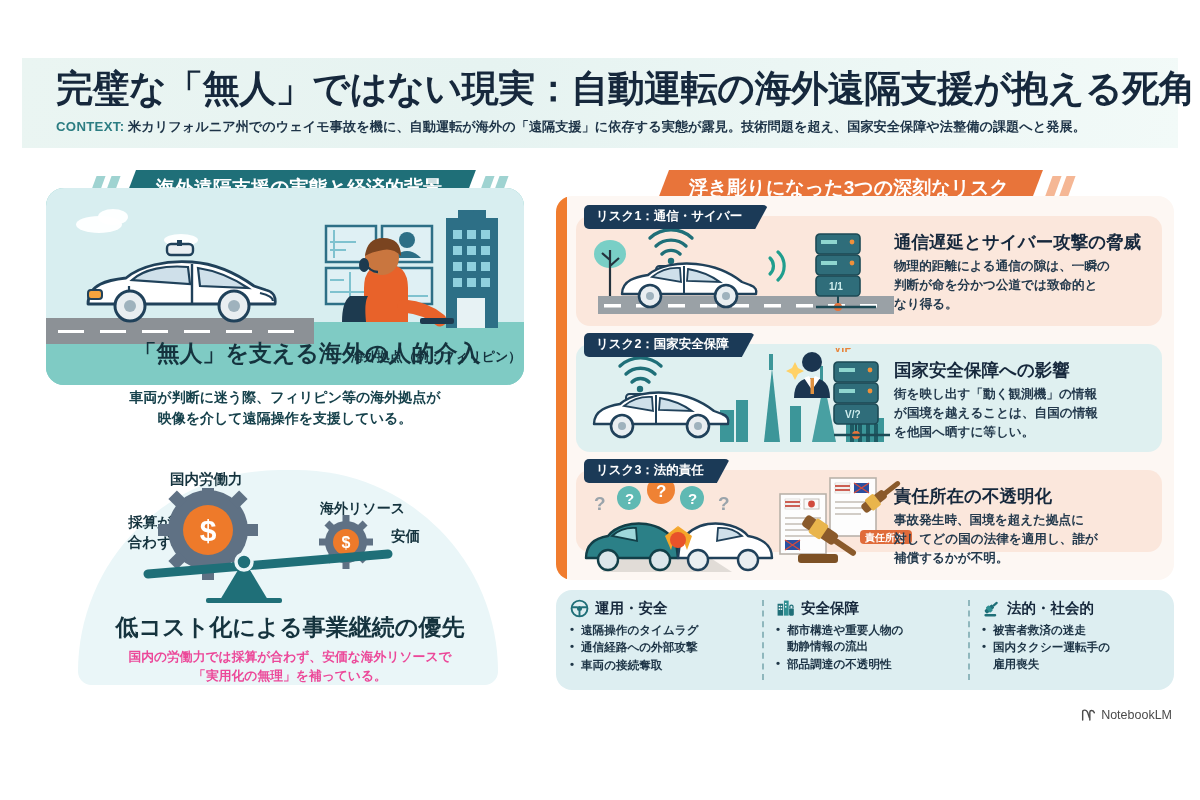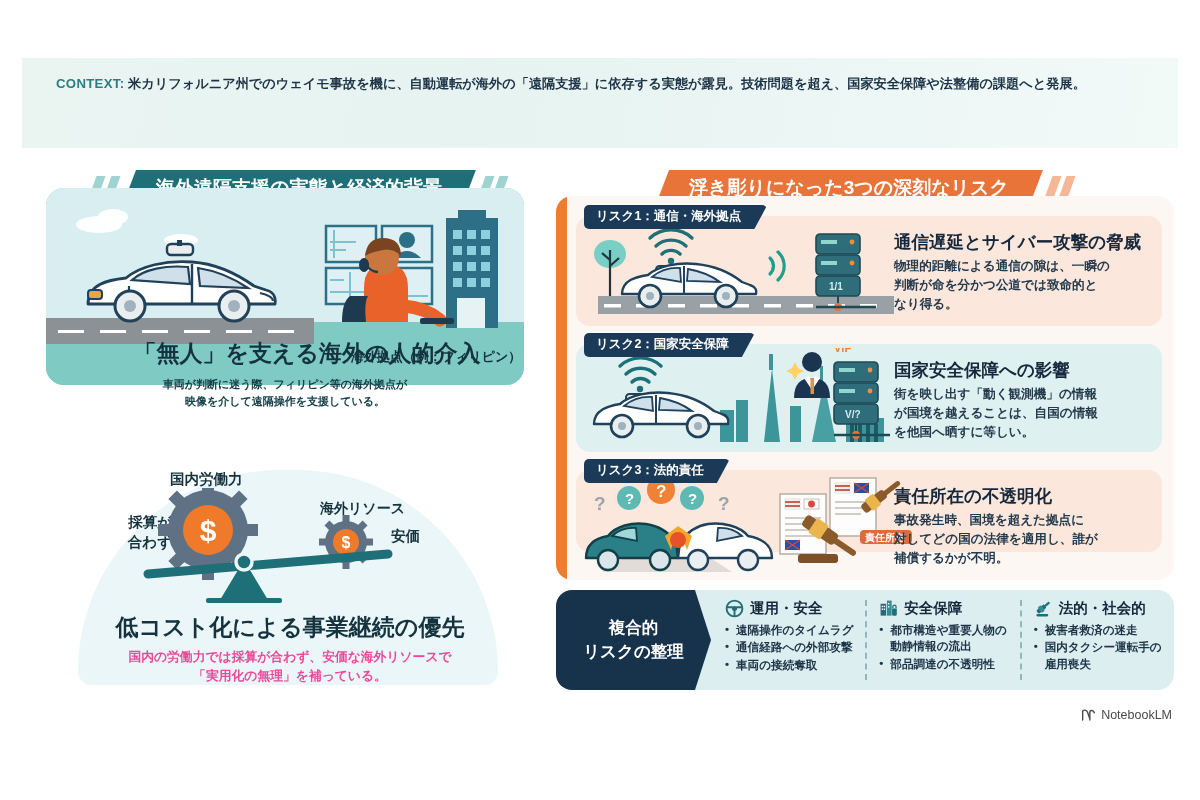--- a/index.html
+++ b/index.html
@@ -52,21 +52,21 @@
   .dash { position:absolute; top:142px; height:3px; background:#fff; }
   .cloud { position:absolute; background:#fff; border-radius:50%; opacity:.95; }
 
   .car { position:absolute; }
   .lbl-hub {
     position:absolute; left:300px; top:160px; width:180px;
     font-size:13px; font-weight:bold; color:#15333e; text-align:center;
   }
   .left-caption { position:absolute; left:46px; top:338px; width:478px; text-align:center; }
   .lc-title { font-size:23px; font-weight:bold; color:#15333e;margin-left:44px; }
-  .lc-body { margin-top:7px; font-size:11px; font-weight:bold; color:#16414b; line-height:1.5; }
+  .lc-body { margin-top:18px; font-size:14px; font-weight:bold; color:#16414b; line-height:1.5; }
 
   
   .balance-bg {
     position:absolute; left:78px; top:470px; width:420px; height:215px;
     background:#eaf6f8; border-radius:210px 210px 14px 14px;
   }
   .bal-cap { position:absolute; left:60px; top:612px; width:460px; text-align:center; }
   .bal-title { font-size:23px; font-weight:bold; color:#15333e; }
   .bal-body { margin-top:4px; font-size:12.8px; font-weight:bold; color:#ec4899; line-height:1.5; }
   .bal-tag { position:absolute; font-weight:bold; color:#15333e; }
@@ -114,20 +114,21 @@
   
   .wm { position:absolute; right:28px; bottom:78px; display:flex; align-items:center; gap:5px;
         font-size:12.5px; color:#4a4a4a; }
 </style>
 </head>
 <body>
 
 <div class="page">
 
   <div class="header">
+    <div class="title">完璧な「無人」ではない現実：自動運転の海外遠隔支援が抱える死角</div>
     <div class="subline">
       <span class="ctx-label">CONTEXT:</span>
       <span class="ctx-text">米カリフォルニア州でのウェイモ事故を機に、自動運転が海外の「遠隔支援」に依存する実態が露見。技術問題を超え、国家安全保障や法整備の課題へと発展。</span>
     </div>
   </div>
 
   <div class="ribbon-wrap" style="left:92px; top:170px;">
     <div class="slash teal pre"></div>
     <div class="slash teal pre"></div>
     <div class="ribbon teal">海外遠隔支援の実態と経済的背景</div>
@@ -280,21 +281,21 @@
   <div class="ribbon-wrap" style="left:655px; top:170px;">
     <div class="ribbon orange">浮き彫りになった3つの深刻なリスク</div>
     <div class="slash orange"></div>
     <div class="slash orange"></div>
   </div>
 
   <div class="right-card">
     <div class="right-accent"></div>
 
     <div class="risk warm" style="top:20px; height:110px;">
-      <div class="risk-tag">リスク1：通信・海外拠点</div>
+      <div class="risk-tag">リスク1：通信・サイバー</div>
       <svg style="position:absolute; left:8px; top:12px;" width="320" height="96" viewBox="0 0 320 96">
         <rect x="14" y="68" width="296" height="18" fill="#9aa1a6"></rect>
         <g fill="#fff">
           <rect x="20" y="76" width="17" height="3.5"></rect>
             <rect x="52" y="76" width="17" height="3.5"></rect>
           <rect x="84" y="76" width="17" height="3.5"></rect>
             <rect x="116" y="76" width="17" height="3.5"></rect>
           <rect x="148" y="76" width="17" height="3.5"></rect>
             <rect x="180" y="76" width="17" height="3.5"></rect>
           <rect x="212" y="76" width="17" height="3.5"></rect>
@@ -490,24 +491,20 @@
         <div class="risk-b">
           <div>事故発生時、国境を超えた拠点に</div>
           <div>対してどの国の法律を適用し、誰が</div>
           <div>補償するかが不明。</div>
         </div>
       </div>
     </div>
   </div>
 
   <div class="summary">
-    <div class="sum-left">
-      <div>複合的</div>
-      <div>リスクの整理</div>
-    </div>
 
     <div class="sum-col">
       <div class="sum-head">
         <svg width="19" height="19" viewBox="0 0 24 24">
           <circle cx="12" cy="12" r="10" fill="none" stroke="#1f6f78" stroke-width="2.4"></circle>
           <circle cx="12" cy="12" r="3.2" fill="#1f6f78"></circle>
           <path d="M3 10.5 h6 M15 10.5 h6 M12 15 v6" stroke="#1f6f78" stroke-width="2.4" stroke-linecap="round"></path>
         </svg>
         <span>運用・安全</span>
       </div>

